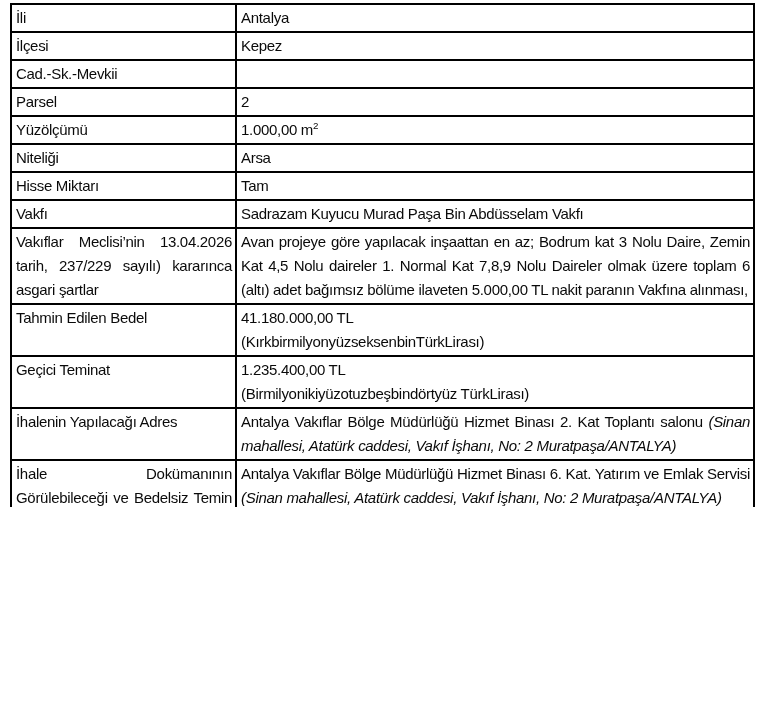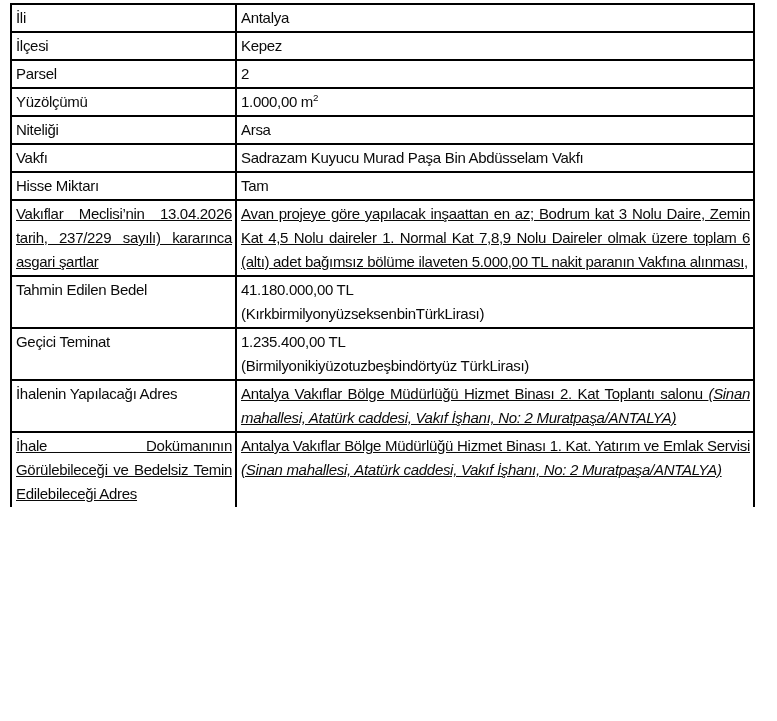--- a/index.html
+++ b/index.html
@@ -30,21 +30,20 @@
     line-height: 24px;
     letter-spacing: -0.3px;
     color: #0a0a0a;
     padding: 1px 3px 1px 4px;
     overflow: hidden;
   }
   td.label-cell { width: 225px; }
   .justify {
     text-align: justify;
     text-align-last: left;
-    text-decoration: underline;
   }
   .italic { font-style: italic; }
   sup {
     font-size: 0.65em;
     line-height: 0;
     vertical-align: super;
   }
 </style>
 </head>
 <body>
@@ -63,20 +62,26 @@
         <tr>
           <td class="label-cell">
             <div>İlçesi</div>
           </td>
           <td class="">
             <div><span>Kepez</span></div>
           </td>
         </tr>
         <tr>
           <td class="label-cell">
+            <div>Cad.-Sk.-Mevkii</div>
+          </td>
+          <td class=""></td>
+        </tr>
+        <tr>
+          <td class="label-cell">
             <div>Parsel</div>
           </td>
           <td class="">
             <div><span>2</span></div>
           </td>
         </tr>
         <tr>
           <td class="label-cell">
             <div>Yüzölçümü</div>
           </td>
@@ -87,32 +92,32 @@
         <tr>
           <td class="label-cell">
             <div>Niteliği</div>
           </td>
           <td class="">
             <div><span>Arsa</span></div>
           </td>
         </tr>
         <tr>
           <td class="label-cell">
+            <div>Hisse Miktarı</div>
+          </td>
+          <td class="">
+            <div><span>Tam</span></div>
+          </td>
+        </tr>
+        <tr>
+          <td class="label-cell">
             <div>Vakfı</div>
           </td>
           <td class="">
             <div><span>Sadrazam Kuyucu Murad Paşa Bin Abdüsselam Vakfı</span></div>
-          </td>
-        </tr>
-        <tr>
-          <td class="label-cell">
-            <div>Hisse Miktarı</div>
-          </td>
-          <td class="">
-            <div><span>Tam</span></div>
           </td>
         </tr>
         <tr>
           <td class="label-cell justify">
             <div>Vakıflar Meclisi’nin 13.04.2026 tarih, 237/229 sayılı) kararınca asgari şartlar</div>
           </td>
           <td class="justify">
             <div><span>Avan projeye göre yapılacak inşaattan en az; Bodrum kat 3 Nolu Daire, Zemin Kat 4,5 Nolu daireler 1. Normal Kat 7,8,9 Nolu Daireler olmak üzere toplam 6 (altı) adet bağımsız bölüme ilaveten 5.000,00 TL nakit paranın Vakfına alınması,</span></div>
           </td>
         </tr>
@@ -140,18 +145,18 @@
           </td>
           <td class="justify">
             <div><span>Antalya Vakıflar Bölge Müdürlüğü Hizmet Binası 2. Kat Toplantı salonu </span><span class="italic">(Sinan mahallesi, Atatürk caddesi, Vakıf İşhanı, No: 2 Muratpaşa/ANTALYA)</span></div>
           </td>
         </tr>
         <tr>
           <td class="label-cell justify">
             <div>İhale Dokümanının Görülebileceği ve Bedelsiz Temin Edilebileceği Adres</div>
           </td>
           <td class="justify">
-            <div><span>Antalya Vakıflar Bölge Müdürlüğü Hizmet Binası 1. Kat. Yatırım ve Emlak Servisi </span><span class="italic">(Sinan mahallesi, Atatürk caddesi, Vakıf İşhanı, No: 2 Muratpaşa/ANTALYA)</span></div>
+            <div><span>Antalya Vakıflar Bölge Müdürlüğü Hizmet Binası 6. Kat. Yatırım ve Emlak Servisi </span><span class="italic">(Sinan mahallesi, Atatürk caddesi, Vakıf İşhanı, No: 2 Muratpaşa/ANTALYA)</span></div>
           </td>
         </tr>
       </tbody>
   </table>
 </div>
 
 </body></html>

